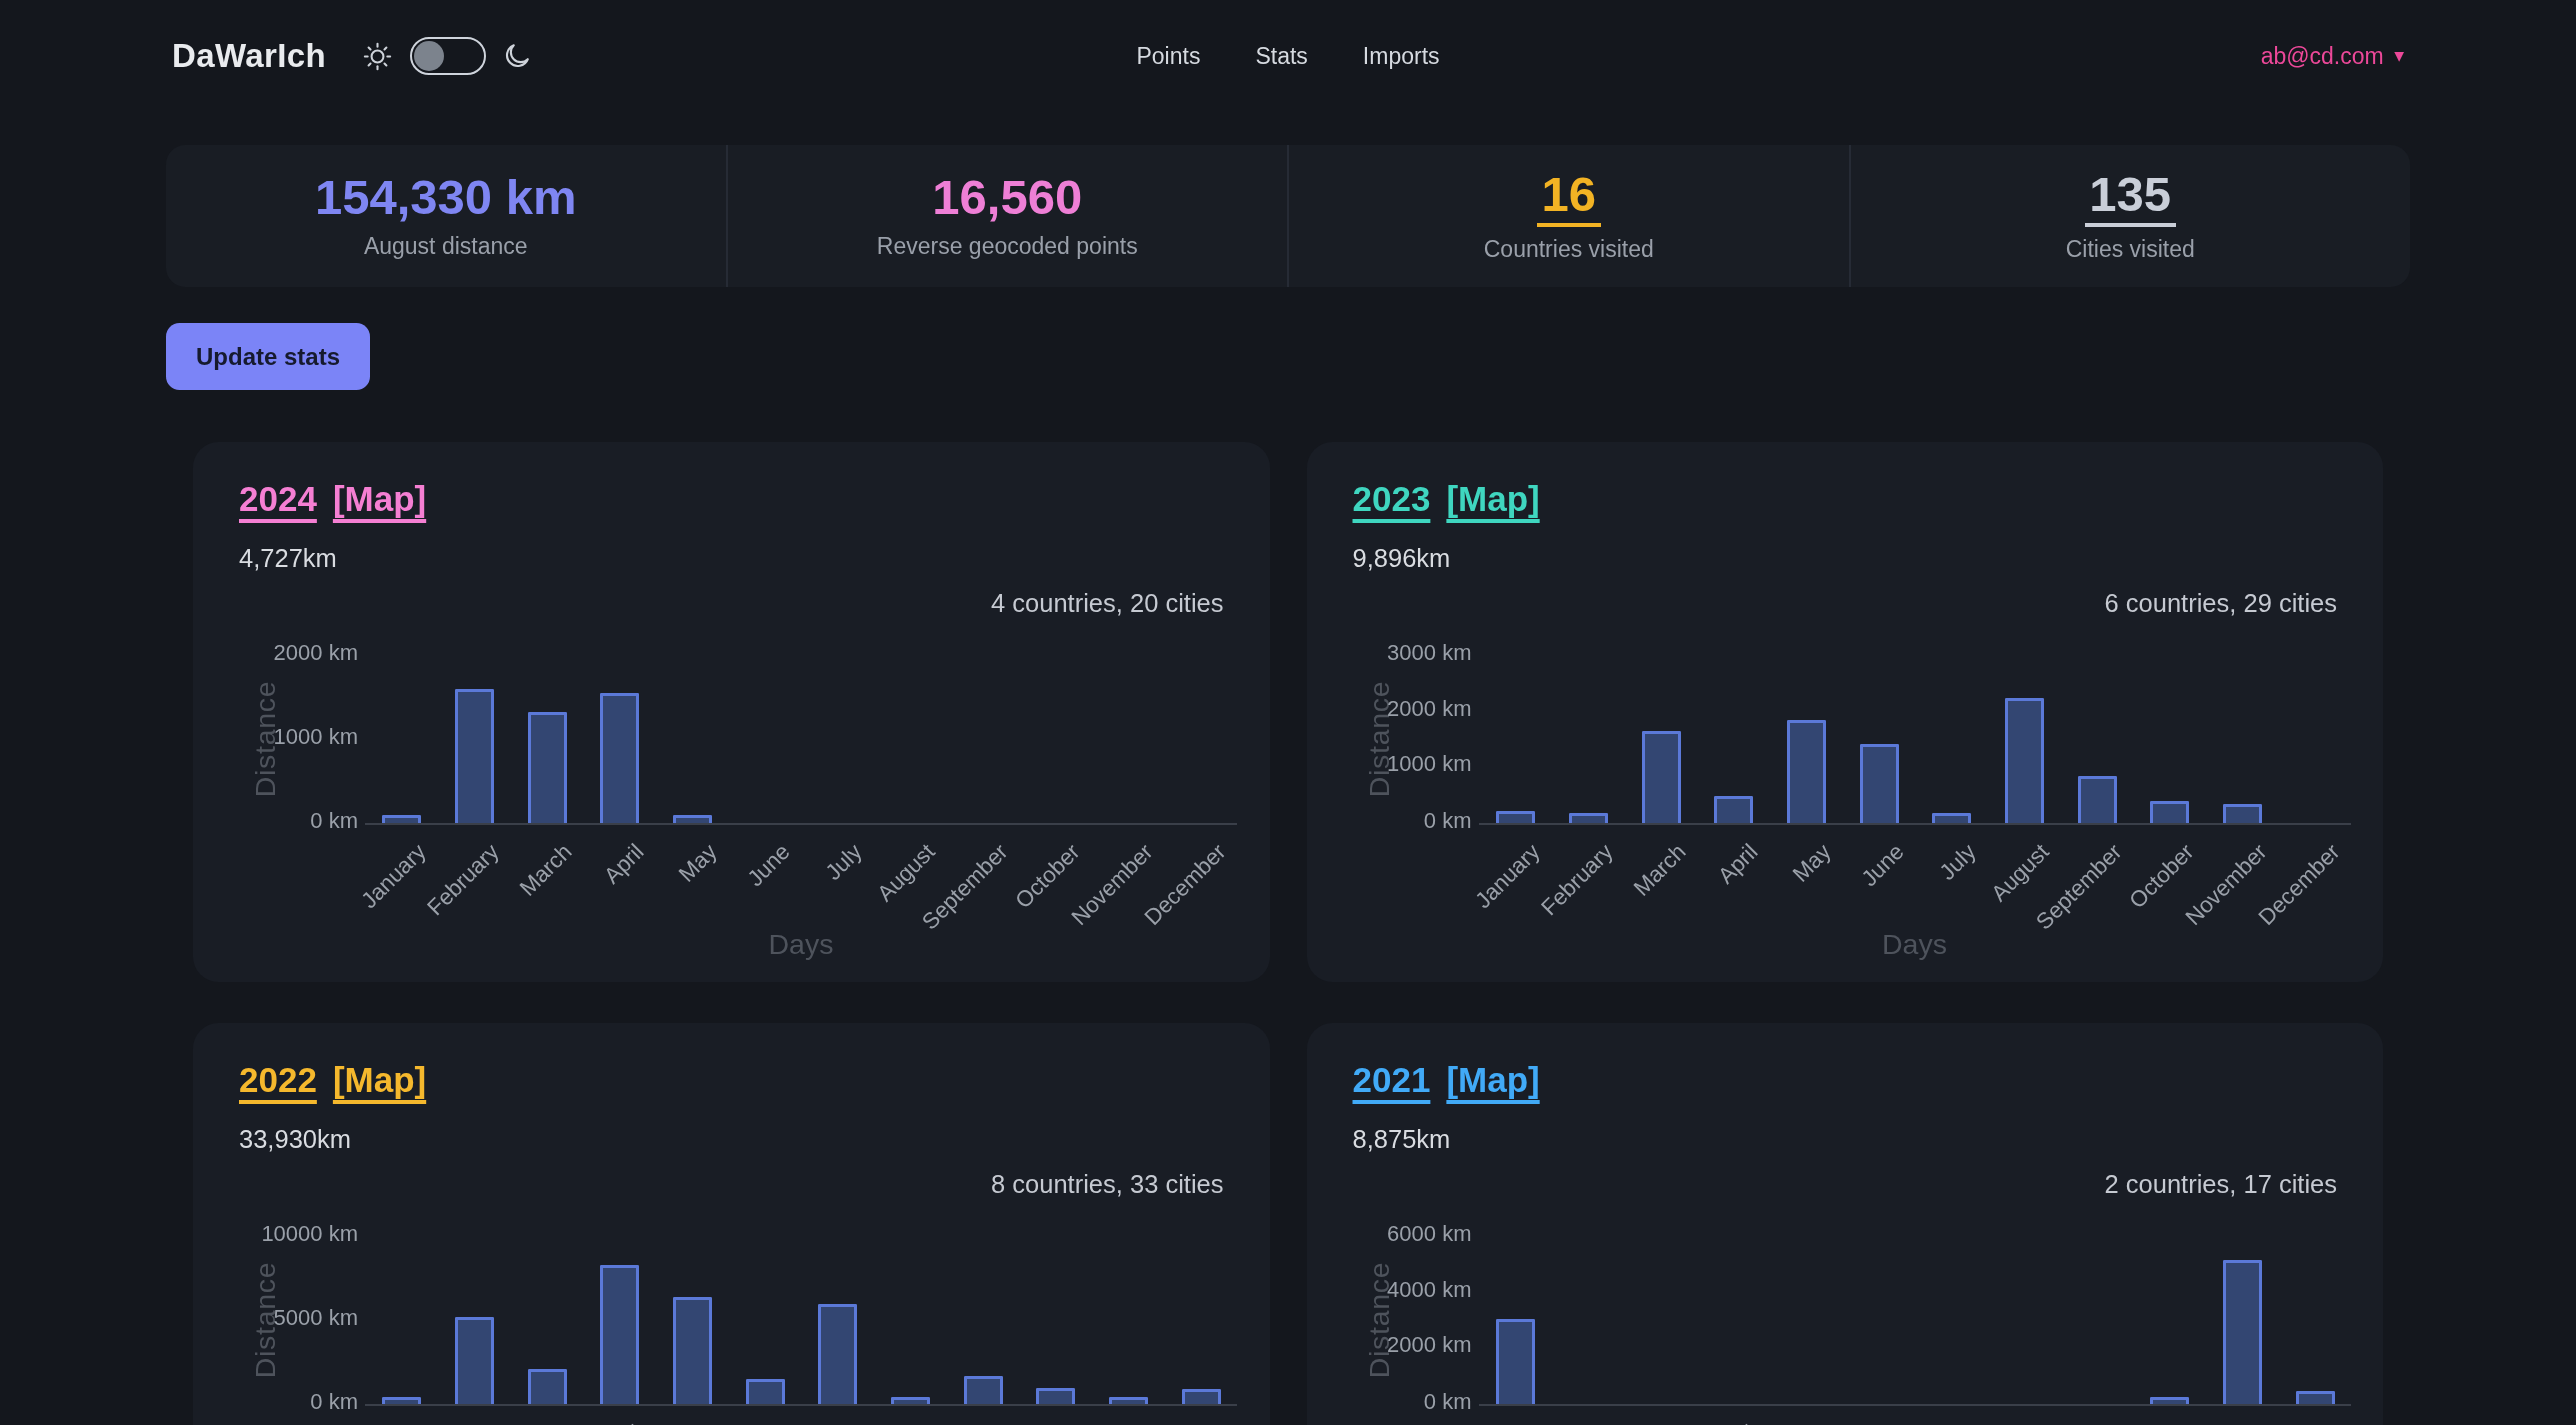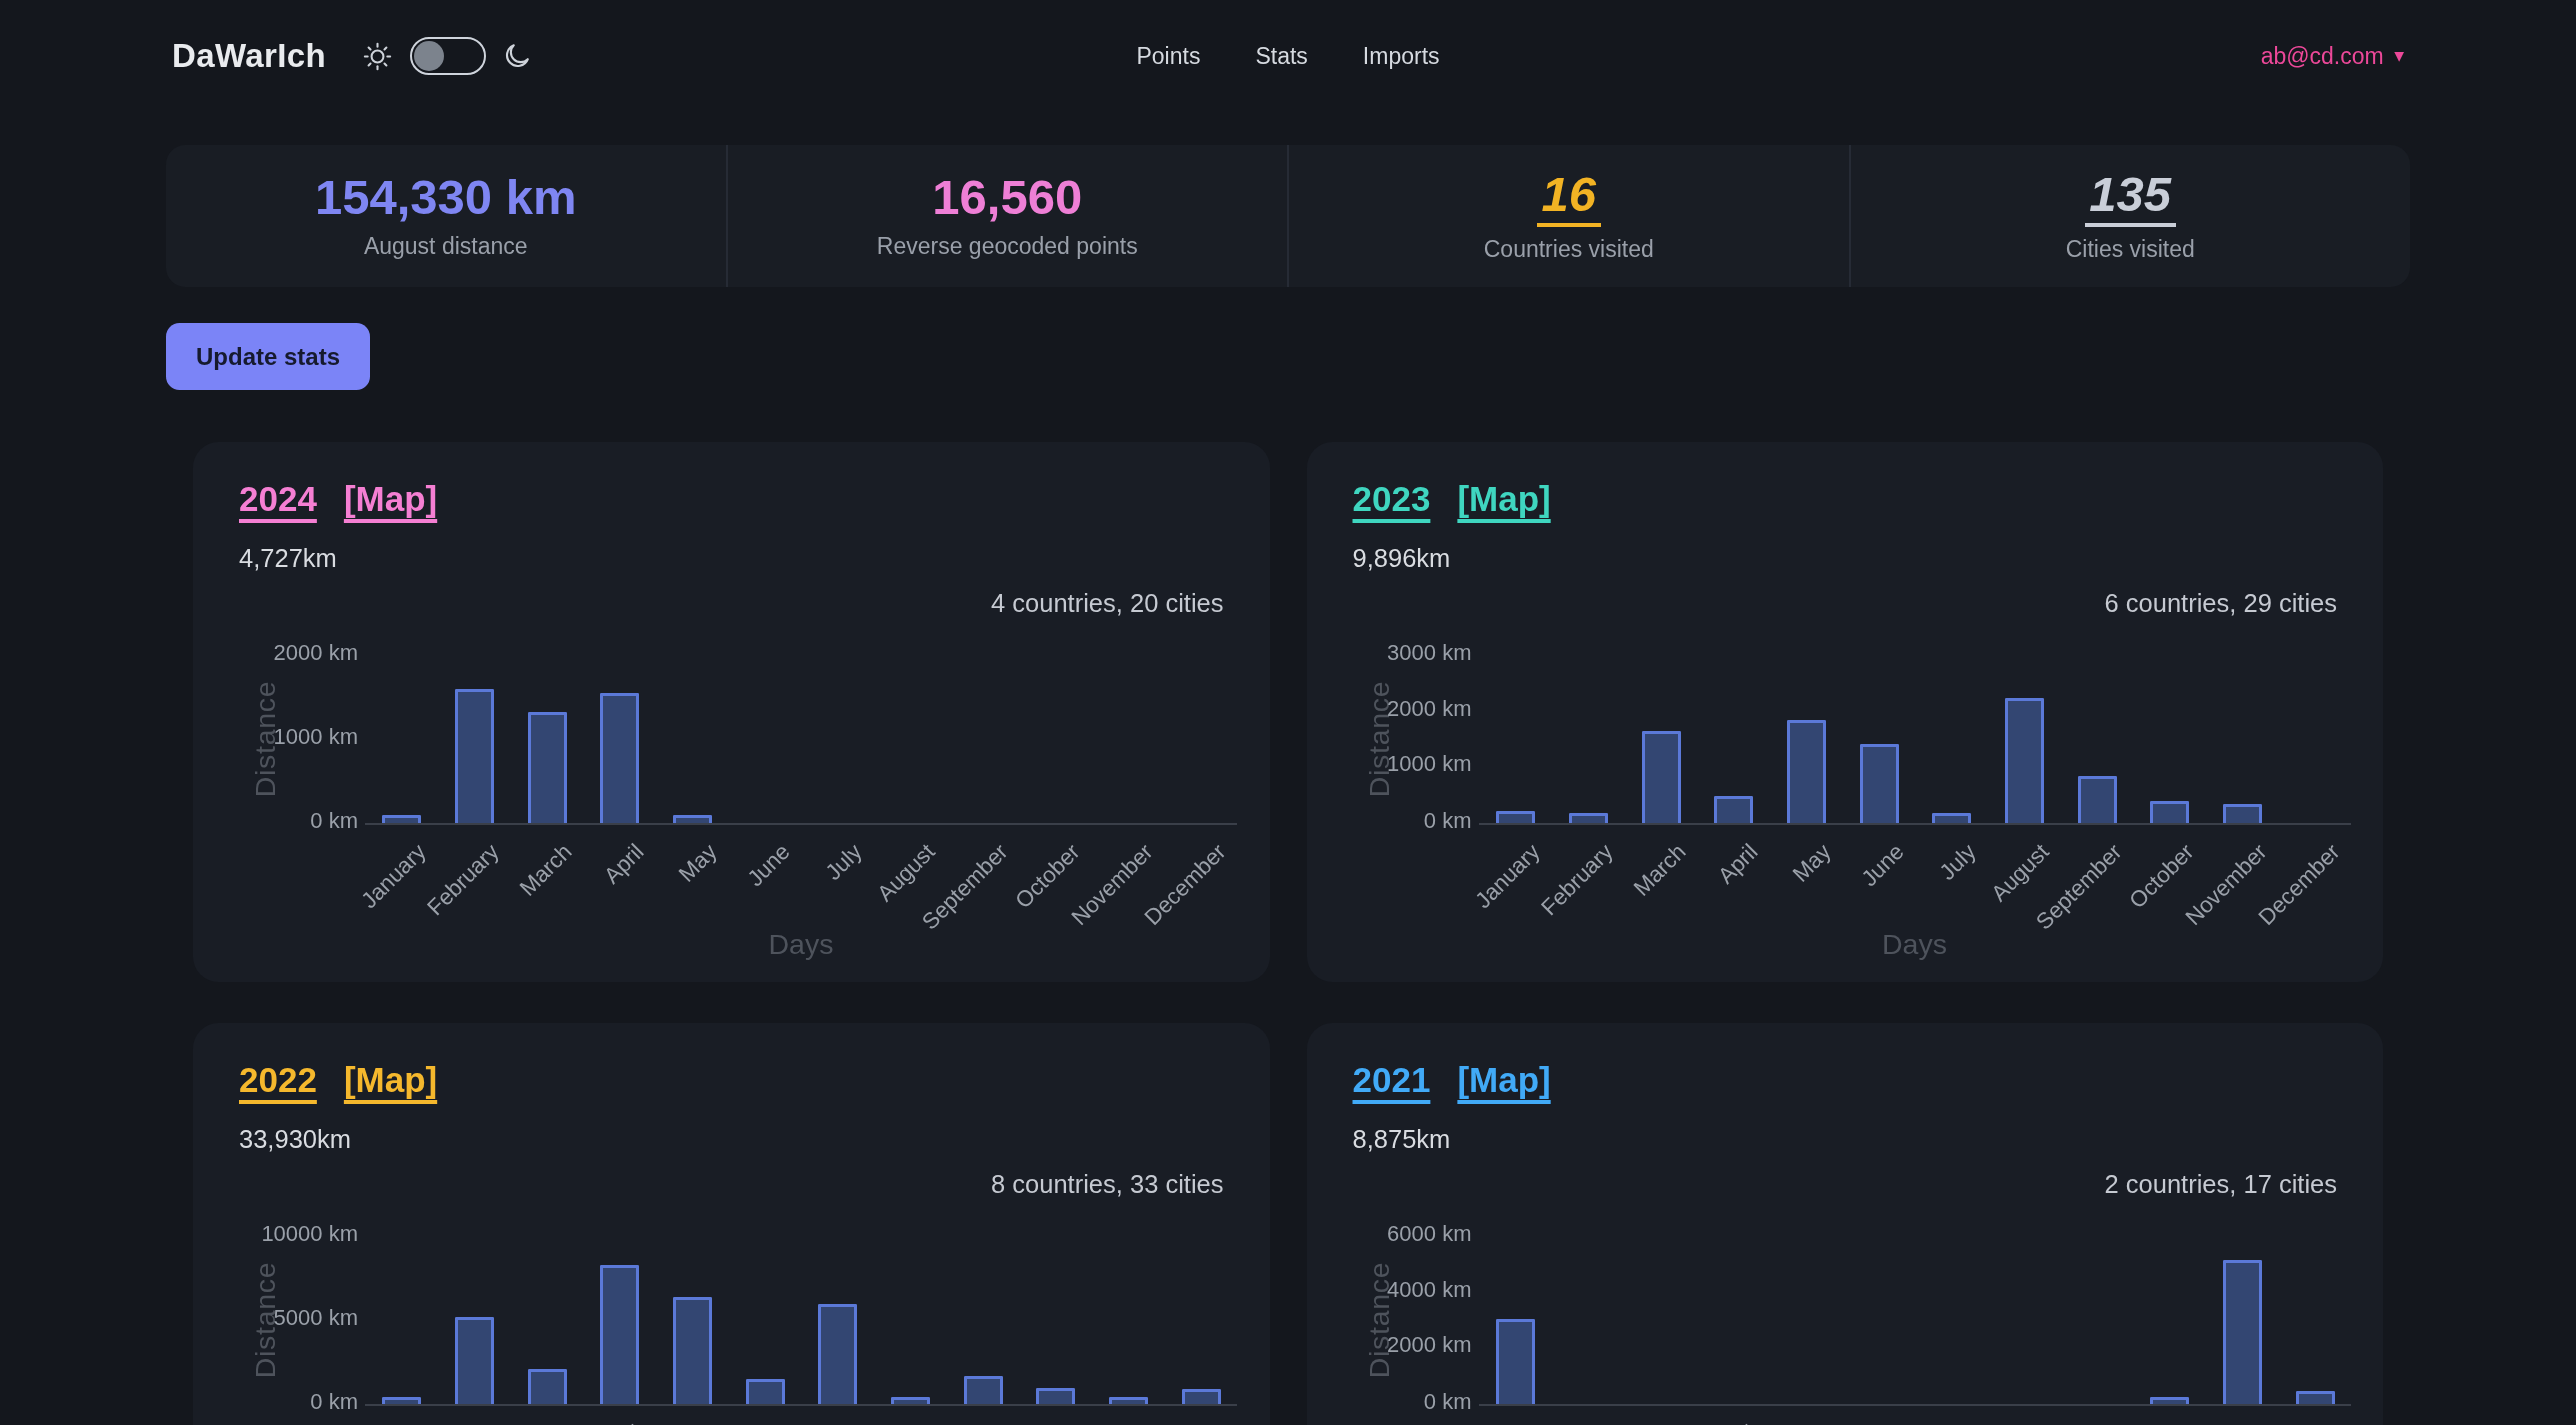--- a/index.html
+++ b/index.html
@@ -22,34 +22,34 @@
   .nav{position:absolute;left:50%;transform:translateX(-50%);display:flex;gap:55px;font-size:23px;color:#d6dae0;}
   .nav a{cursor:pointer;}
   .user{margin-left:auto;display:flex;align-items:center;gap:10.5px;font-size:23px;color:#ec4899;cursor:pointer;}
   .chev{font-size:19.5px;line-height:1;}
 
   
   .stats{margin:33px 166px 0;height:142px;background:#191d24;border-radius:19.5px;display:flex;}
   .stat{flex:1;display:flex;flex-direction:column;align-items:center;justify-content:center;}
   .stat + .stat{border-left:2.2px solid #262b35;}
   .stat-value{font-size:49px;font-weight:800;line-height:1.05;}
-  .stat-value.u{border-bottom:4.5px solid currentColor;padding:0 4.5px 3px;font-style:italic;}
+  .stat-value.u{border-bottom:4.5px solid currentColor;padding:0 4.5px 3px;}
   .stat-label{margin-top:9px;font-size:23px;color:#9aa0aa;}
 
   
   .update-btn{display:inline-block;margin:36px 0 0 166px;background:#7b84f7;color:#161a2e;
               font-size:24px;font-weight:700;padding:19.5px 30px;border-radius:13.5px;border:none;
               cursor:pointer;font-family:inherit;}
 
   
   .cards{display:grid;grid-template-columns:1fr 1fr;gap:41px 37px;margin:52px 193px 0 193px;}
   .card{position:relative;height:540px;background:#191d25;border-radius:25.5px;}
   .card-title{position:absolute;left:46px;top:37px;font-size:35px;font-weight:800;white-space:nowrap;}
   .card-title a{text-decoration:underline;text-decoration-thickness:3.7px;text-underline-offset:7.5px;cursor:pointer;}
-  .map-link{margin-left:27px;}
+  .map-link{margin-left:16px;}
   .card-distance{position:absolute;left:46px;top:102px;font-size:25.5px;color:#d9dce1;}
   .card-summary{position:absolute;right:46px;top:147px;font-size:25.5px;color:#c6cad2;}
   .ylab{position:absolute;left:72px;top:297px;transform:translate(-50%,-50%) rotate(-90deg);
         font-size:28.5px;color:#4e535c;letter-spacing:0.7px;}
   .ytick{position:absolute;left:30px;width:135px;text-align:right;font-size:22px;color:#9aa0a9;}
   .plot{position:absolute;left:172px;top:213px;width:872px;height:168px;border-bottom:2.2px solid #3a3f49;}
   .bar{position:absolute;bottom:0;width:39px;background:#334672;border:3px solid #5b79d8;border-bottom:none;
        box-sizing:border-box;border-radius:1.5px 1.5px 0 0;}
   .mlabel{position:absolute;top:397px;transform:translateX(-100%) rotate(-45deg);transform-origin:100% 0;
           font-size:22.5px;color:#9aa0a9;white-space:nowrap;}

